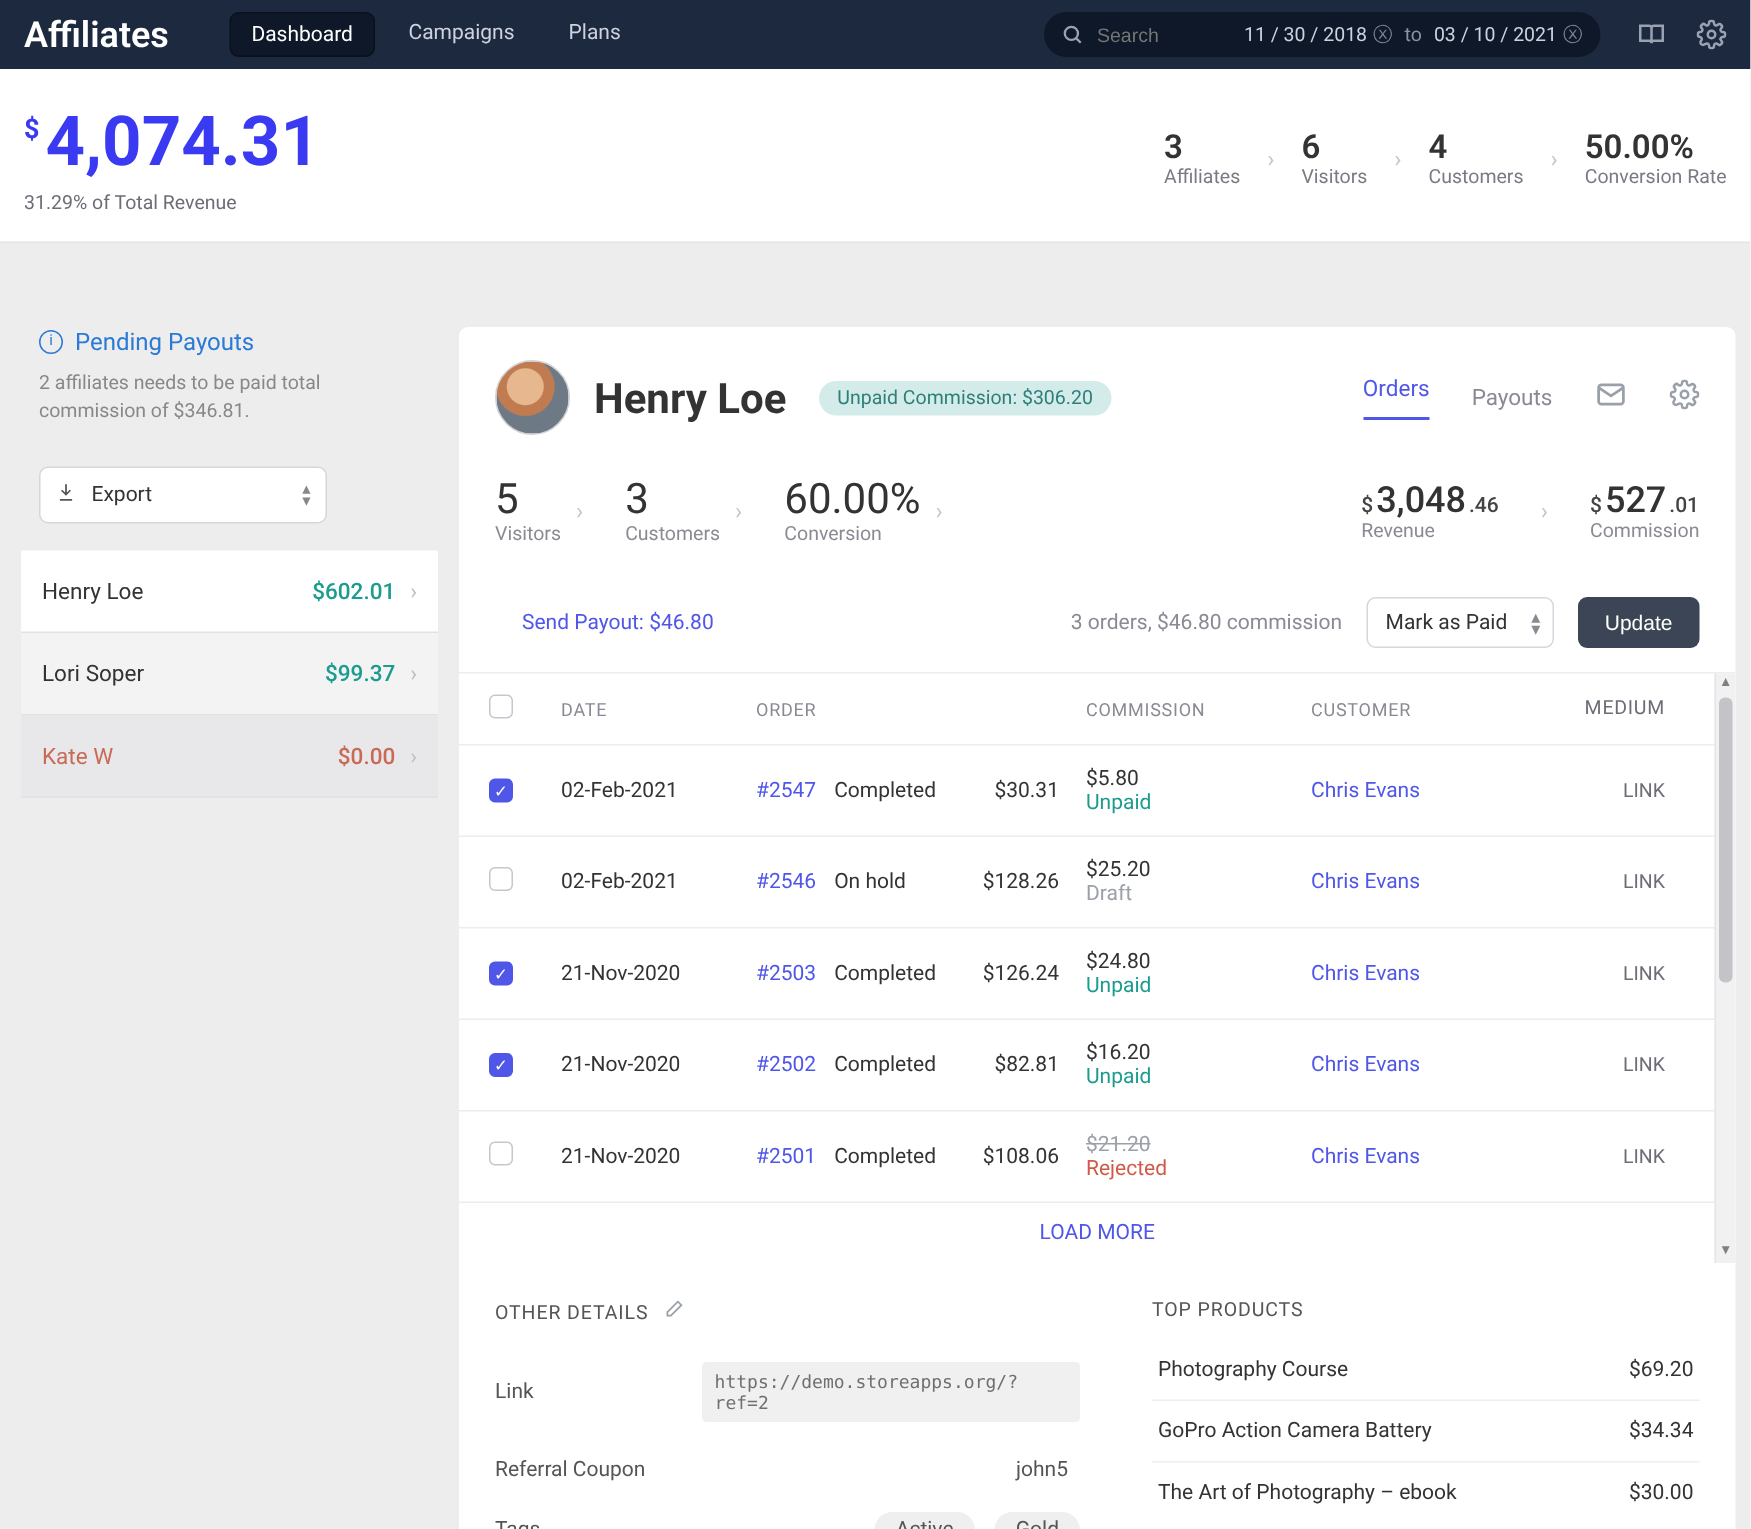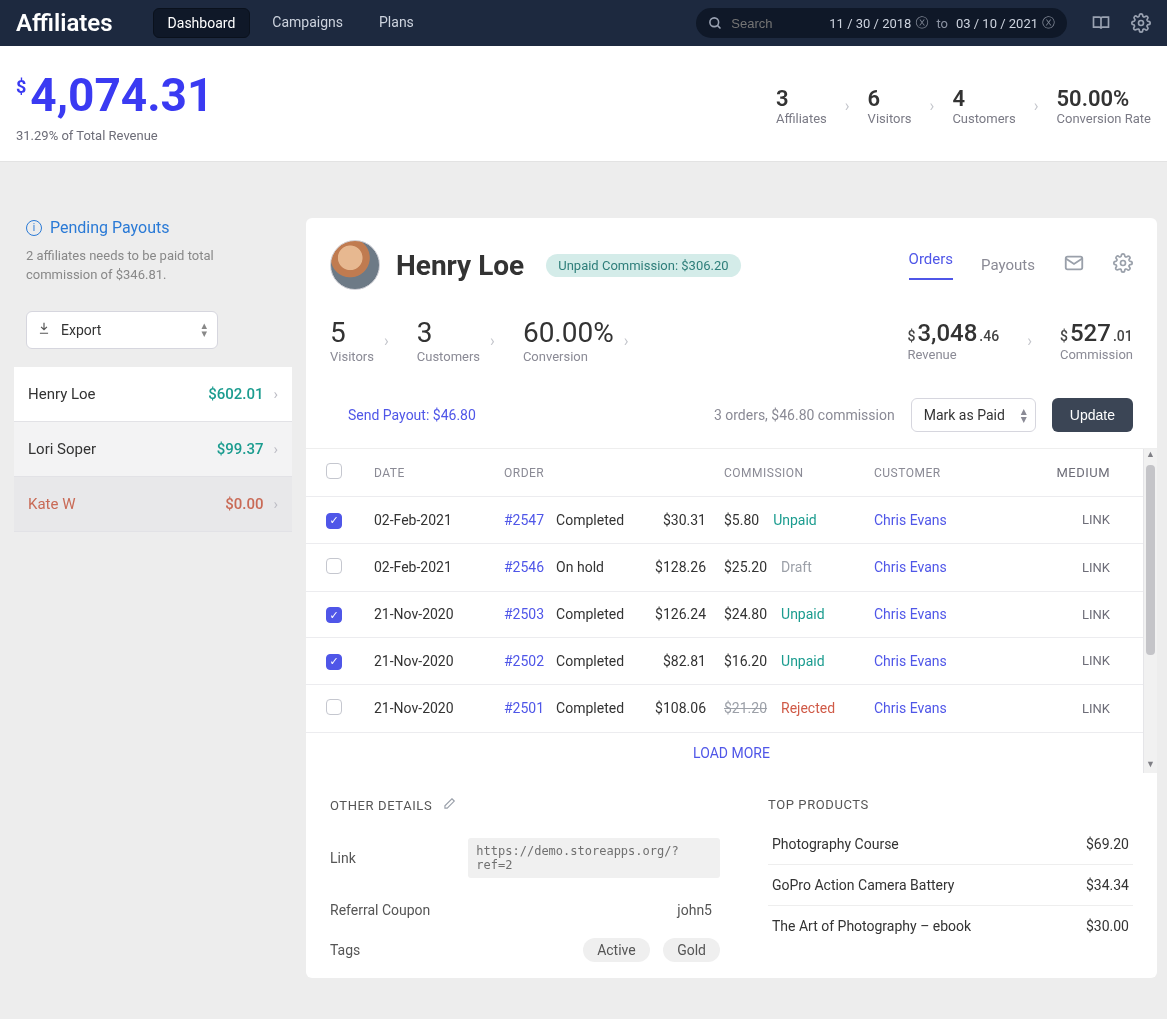--- a/index.html
+++ b/index.html
@@ -77,21 +77,21 @@
   .chk { width:16px; height:16px; border:1.5px solid #c5c7cf; border-radius:4px; display:inline-flex; align-items:center; justify-content:center; background:#fff;}
   .chk.checked { background:#4f56e8; border-color:#4f56e8; color:#fff; font-size:11px;}
   .order-link { color:#4f56e8; }
   .status-unpaid { color:#1b9c8f; }
   .status-draft { color:#9ca0a8; }
   .status-rejected { color:#d05a47; }
   .customer { color:#4f56e8; }
   .strike { text-decoration:line-through; color:#9ca0a8; }
   .cell-order { display:flex; gap:12px; align-items:center;}
   .cell-order .amt-o { margin-left:auto; margin-right:18px;}
-  .comm-cell { display:flex; gap:14px; }
+  .comm-cell { display:flex; flex-direction:column;}
   .med { color:#6d6d78; font-size:13px; text-align:right; padding-right:4px;}
   .load-more { text-align:center; color:#4f56e8; font-size:14px; padding:12px 0; cursor:pointer;}
   .scroll-gutter { position:absolute; right:0; top:0; bottom:0; width:14px; background:#f1f1f1; border-left:1px solid #e5e5e8;}
   .scroll-thumb { position:absolute; left:2px; right:2px; top:4px; height:190px; background:#c4c4c8; border-radius:4px;}
   .scroll-arrow { position:absolute; left:0; right:0; height:14px; text-align:center; color:#7f7f85; font-size:9px; background:#f1f1f1;}
   .scroll-arrow.up{top:0;} .scroll-arrow.down{bottom:0;}
 
   .bottom { display:flex; padding:24px 24px 0 24px; gap:48px; }
   .section-title { color:#555; font-size:13px; letter-spacing:0.6px; display:flex; align-items:center; gap:10px;}
   .detail-row { display:flex; align-items:center; margin-top:24px; font-size:14px;}

